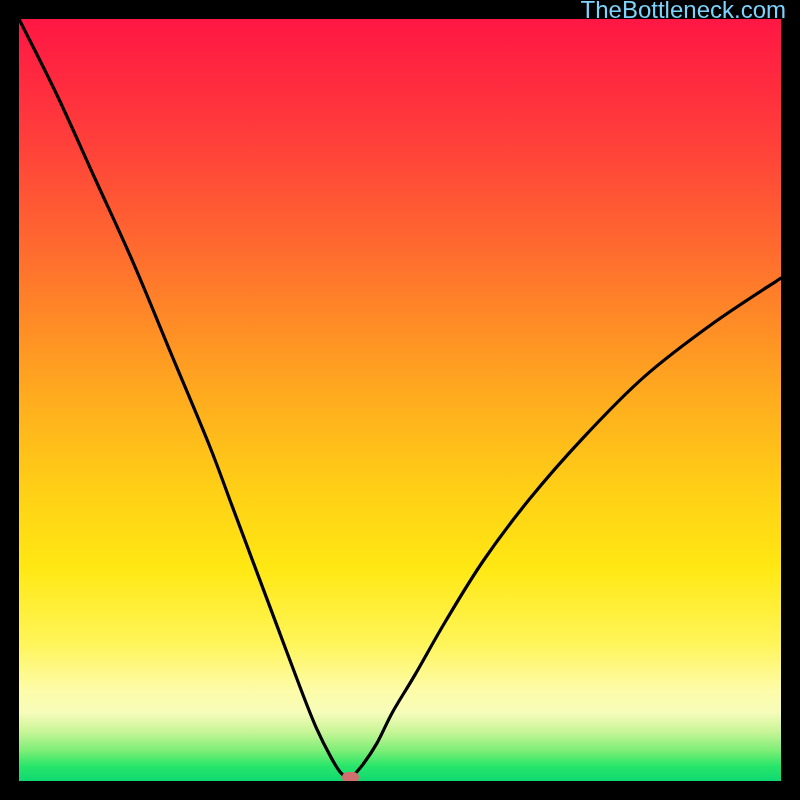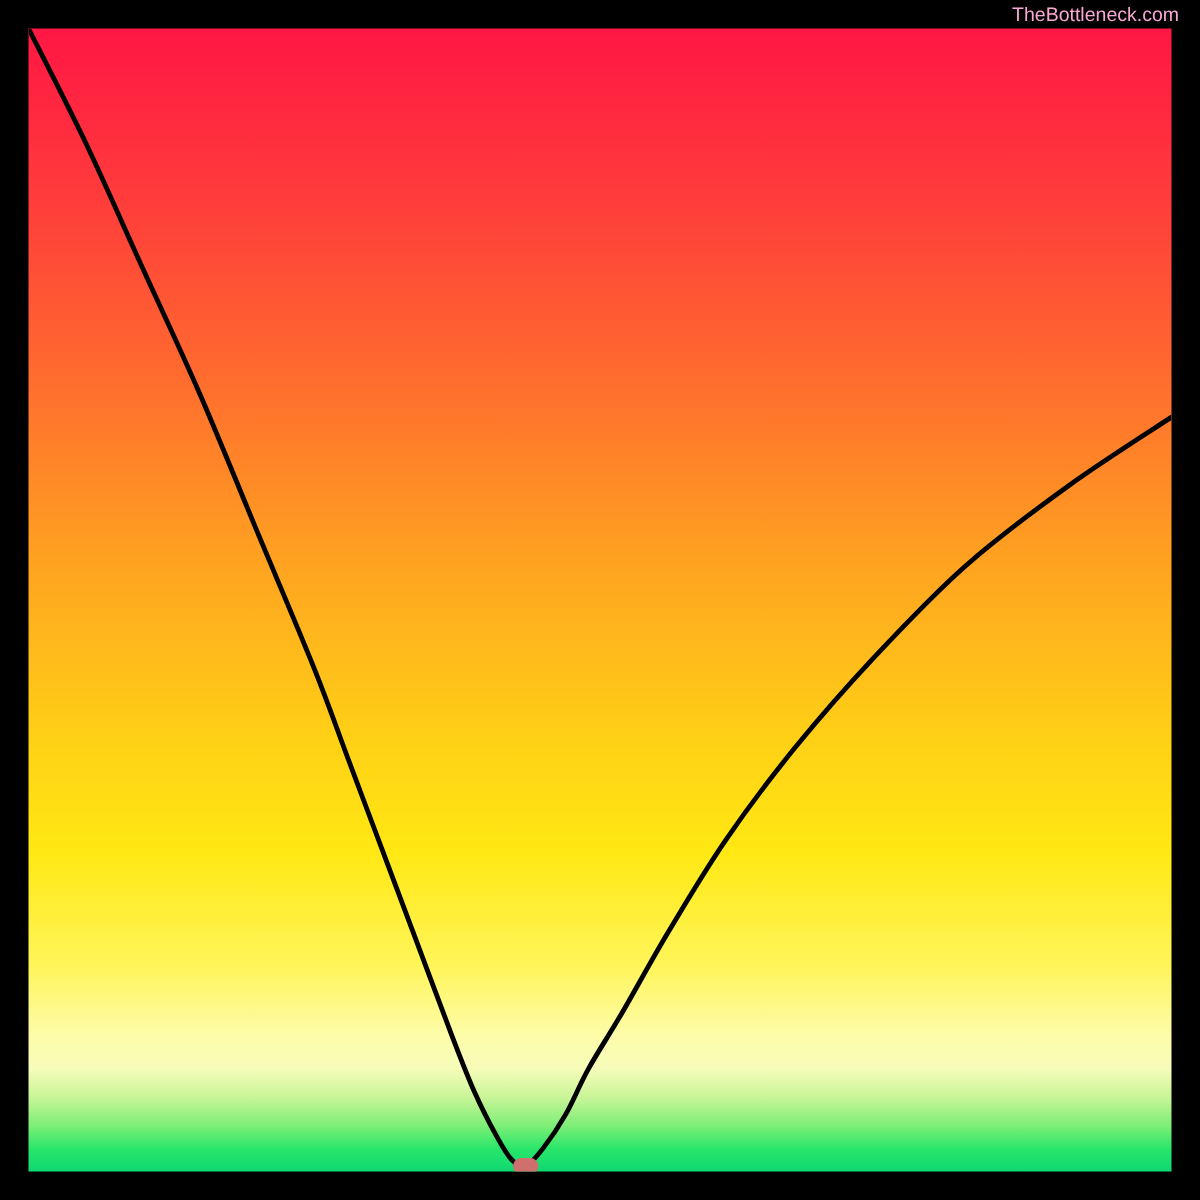--- a/index.html
+++ b/index.html
@@ -51,22 +51,22 @@
     width: 17px;
     height: 11px;
     border-radius: 6px;
     background: #cf706e;
   }
   .watermark {
     position: absolute;
     top: 0;
     right: 14px;
     font-family: Arial, Helvetica, sans-serif;
-    font-size: 13px;
-    color: #f9a8d4;
+    font-size: 24px;
+    color: #7dd3fc;
     line-height: 20px;
   }
 </style>
 </head>
 <body>
 
 <div class="container">
 
   <div class="watermark">TheBottleneck.com</div>
 

